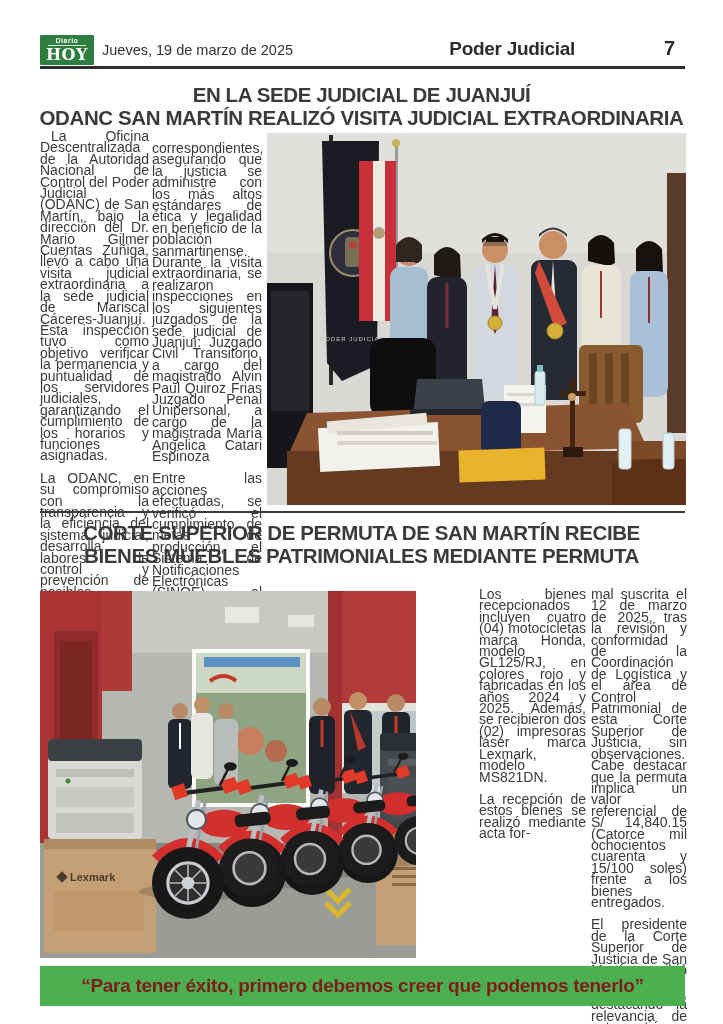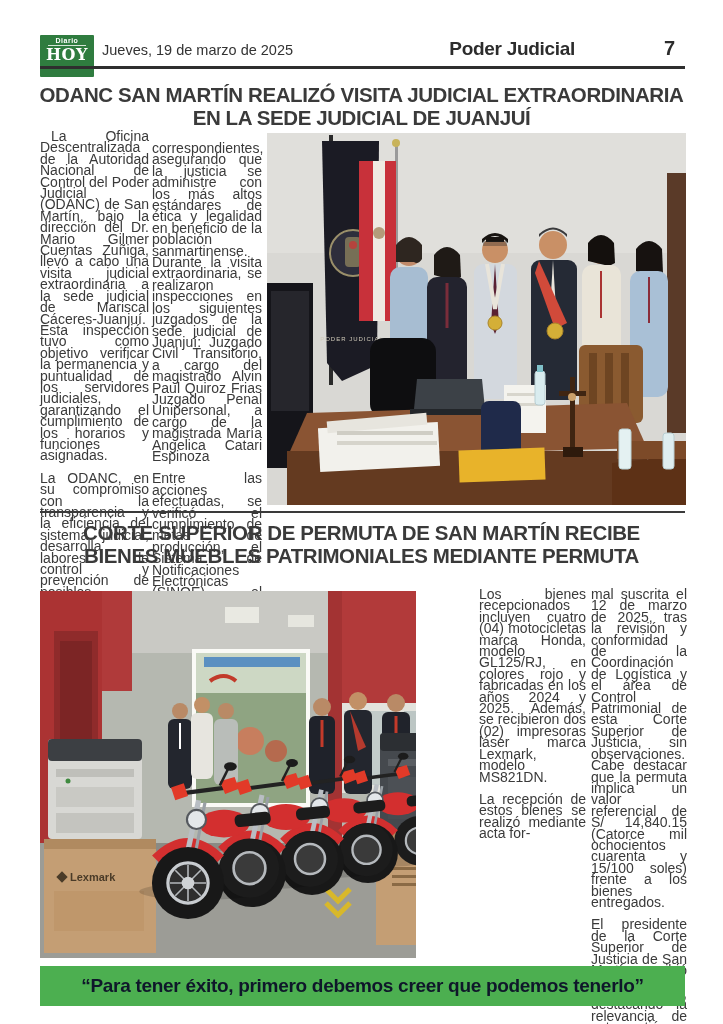--- a/index.html
+++ b/index.html
@@ -3,21 +3,21 @@
 <meta charset="utf-8">
 <style>
   html,body{margin:0;padding:0;}
   body{
     width:723px;height:1024px;position:relative;background:#ffffff;
     font-family:"Liberation Sans",sans-serif;color:#3d3d3d;overflow:hidden;
   }
   
   .masthead{position:absolute;left:40px;top:35px;width:645px;height:30px;}
   .logo{
-    position:absolute;left:0;top:0;width:54px;height:42px;background:#2f7c3f;
+    position:absolute;left:0;top:0;width:54px;height:30px;background:#2f7c3f;
     color:#fff;text-align:center;border-radius:1px;
   }
   .logo .diario{font-size:7px;font-weight:bold;letter-spacing:.5px;display:block;margin-top:2px;border-bottom:1px solid rgba(255,255,255,.8);padding-bottom:1px;width:70%;margin-left:15%;}
   .logo .hoy{font-family:"DejaVu Serif",serif;font-weight:bold;font-size:16px;display:block;line-height:18px;letter-spacing:.5px;}
   .issue-date{position:absolute;left:62px;top:7px;font-size:14.5px;color:#333;}
   .section-title{position:absolute;right:110px;top:3px;font-size:19px;font-weight:bold;color:#2c2c2c;letter-spacing:-.3px;}
   .page-number{position:absolute;right:10px;top:2px;font-size:20px;font-weight:bold;color:#2c2c2c;}
   .header-rule{position:absolute;left:40px;top:66px;width:645px;height:2.5px;background:#2e2e2e;}
   
   .headline{position:absolute;left:18px;width:687px;text-align:center;
@@ -35,40 +35,40 @@
   .a2c2{left:591px;top:589px;width:96px;}
   
   .photo{position:absolute;overflow:hidden;background:#cfcfcb;}
   .photo1{left:267px;top:133px;width:419px;height:372px;}
   .photo2{left:40px;top:591px;width:376px;height:367px;}
   .photo svg{display:block;}
   
   .article-divider{position:absolute;left:40px;top:511px;width:645px;height:1.5px;background:#3a3a3a;}
   .quote-banner{
     position:absolute;left:40px;top:966px;width:645px;height:40px;background:#4caf50;
-    color:#0f172a;font-weight:bold;font-size:19px;line-height:40px;text-align:center;letter-spacing:-.3px;
+    color:#7f1d1d;font-weight:bold;font-size:19px;line-height:40px;text-align:center;letter-spacing:-.3px;
   }
 </style>
 </head>
 <body>
 
 <div class="masthead">
   <div class="logo">
     <span class="diario">Diario</span>
     <span class="hoy">HOY</span>
   </div>
   <span class="issue-date">Jueves, 19 de marzo de  2025</span>
   <span class="section-title">Poder Judicial</span>
   <span class="page-number">7</span>
 </div>
 <div class="header-rule"></div>
 
 <div class="headline hl1">
+  <div>EN LA SEDE JUDICIAL DE JUANJUÍ</div>
   <div>ODANC SAN MARTÍN REALIZÓ VISITA JUDICIAL EXTRAORDINARIA</div>
-  <div>EN LA SEDE JUDICIAL DE JUANJUÍ</div>
 </div>
 
 <div class="col a1c1">
   <p class="indent">La Oficina Descentralizada de la Autoridad Nacional de Control del Poder Judicial (ODANC) de San Martín, bajo la dirección del Dr. Mario Gilmer Cuentas Zuñiga, llevó a cabo una visita judicial extraordinaria a la sede judicial de Mariscal Cáceres-Juanjuí. Esta inspección tuvo como objetivo verificar la permanencia y puntualidad de los servidores judiciales, garantizando el cumplimiento de los horarios y funciones asignadas.</p>
   <p>La ODANC, en su compromiso con la transparencia y la eficiencia del sistema judicial, desarrolla labores de control y prevención de posibles prácticas indebidas. En caso de detectarse irregularidades, este órgano también es responsable de aplicar las sanciones</p>
 </div>
 <div class="col a1c2">
   <p>correspondientes, asegurando que la justicia se administre con los más altos estándares de ética y legalidad en beneficio de la población sanmartinense. Durante la visita extraordinaria, se realizaron inspecciones en los siguientes juzgados de la sede judicial de Juanjuí: Juzgado Civil Transitorio, a cargo del magistrado Alvin Paul Quiroz Frias Juzgado Penal Unipersonal, a cargo de la magistrada María Angelica Catari Espinoza</p>
   <p>Entre las acciones efectuadas, se verificó el cumplimiento de metas de producción, el Sistema de Notificaciones Electrónicas (SINOE), el proveído de escritos y el despacho de sentencias.</p>
 </div>

